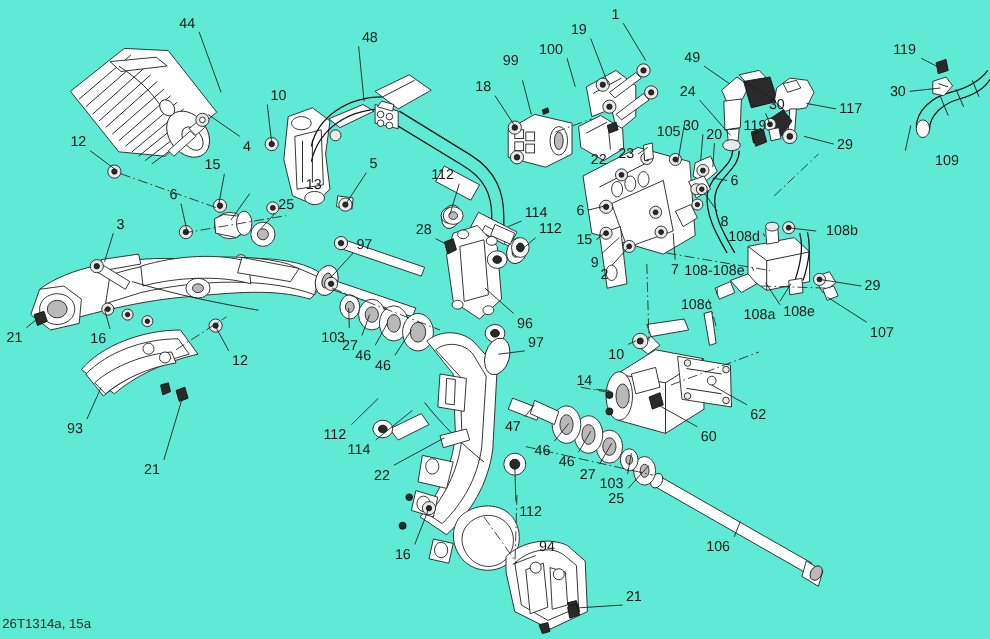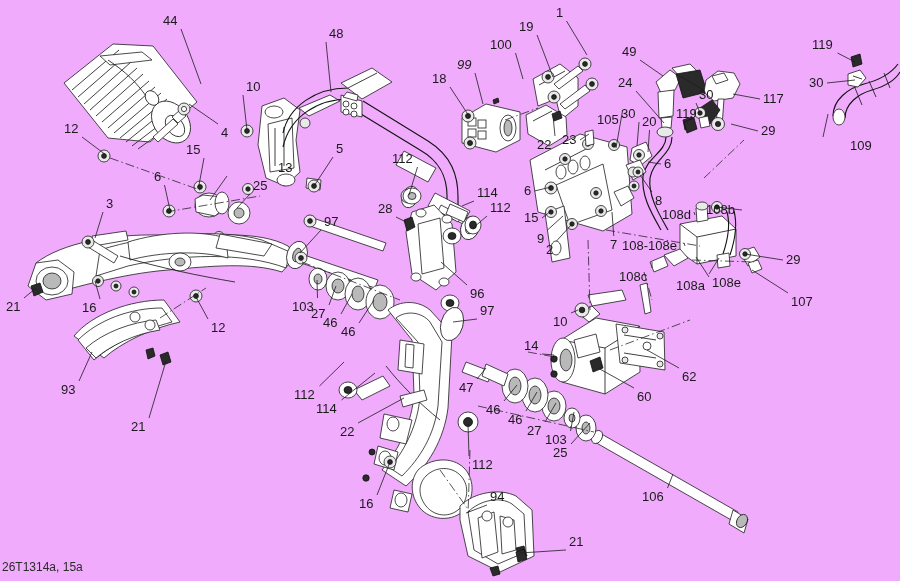--- a/index.html
+++ b/index.html
@@ -1,19 +1,19 @@
 <!DOCTYPE html>
 <html><head>
 <meta charset="utf-8">
 <style>
   html,body{margin:0;padding:0;background:#ffffff;}
   #sheet{
     position:relative;
     width:900px;height:581px;
-    background:#f0abfc;
+    background:#5eead4;
     font-family:"Liberation Sans", sans-serif;
     overflow:hidden;
   }
   #art{position:absolute;left:0;top:0;width:900px;height:581px;}
   .callout{
     position:absolute;
     font-family:"Liberation Sans", sans-serif;
     font-size:13px;
     color:#1a1a1a;
     white-space:nowrap;
@@ -551,21 +551,21 @@
 
   <div id="callout-layer">
       <div class="callout" style="left: 163px; top: 14px;">44</div>
       <div class="callout" style="left: 329px; top: 27px;">48</div>
       <div class="callout" style="left: 519px; top: 20px;">19</div>
       <div class="callout" style="left: 556px; top: 6px;">1</div>
       <div class="callout" style="left: 622px; top: 45px;">49</div>
       <div class="callout" style="left: 812px; top: 38px;">119</div>
       <div class="callout" style="left: 809px; top: 76px;">30</div>
       <div class="callout" style="left: 490px; top: 38px;">100</div>
-      <div class="callout" style="left: 457px; top: 58px; font-style: italic;">99</div>
+      <div class="callout" style="left: 457px; top: 48px;">99</div>
       <div class="callout" style="left: 432px; top: 72px;">18</div>
       <div class="callout" style="left: 246px; top: 80px;">10</div>
       <div class="callout" style="left: 618px; top: 76px;">24</div>
       <div class="callout" style="left: 699px; top: 88px;">30</div>
       <div class="callout" style="left: 763px; top: 92px;">117</div>
       <div class="callout" style="left: 597px; top: 113px;">105</div>
       <div class="callout" style="left: 621px; top: 107px;">30</div>
       <div class="callout" style="left: 676px; top: 107px;">119</div>
       <div class="callout" style="left: 642px; top: 115px;">20</div>
       <div class="callout" style="left: 761px; top: 124px;">29</div>
@@ -583,21 +583,21 @@
       <div class="callout" style="left: 477px; top: 186px;">114</div>
       <div class="callout" style="left: 490px; top: 201px;">112</div>
       <div class="callout" style="left: 524px; top: 184px;">6</div>
       <div class="callout" style="left: 664px; top: 157px;">6</div>
       <div class="callout" style="left: 655px; top: 194px;">8</div>
       <div class="callout" style="left: 524px; top: 211px;">15</div>
       <div class="callout" style="left: 537px; top: 232px;">9</div>
       <div class="callout" style="left: 546px; top: 243px;">2</div>
       <div class="callout" style="left: 610px; top: 238px;">7</div>
       <div class="callout" style="left: 662px; top: 208px;">108d</div>
-      <div class="callout" style="left: 706px; top: 203px;">108b</div>
+      <div class="callout" style="left: 751px; top: 203px;">108b</div>
       <div class="callout" style="left: 622px; top: 239px;">108-108e</div>
       <div class="callout" style="left: 619px; top: 270px;">108c</div>
       <div class="callout" style="left: 676px; top: 279px;">108a</div>
       <div class="callout" style="left: 712px; top: 276px;">108e</div>
       <div class="callout" style="left: 786px; top: 253px;">29</div>
       <div class="callout" style="left: 791px; top: 295px;">107</div>
       <div class="callout" style="left: 106px; top: 197px;">3</div>
       <div class="callout" style="left: 324px; top: 215px;">97</div>
       <div class="callout" style="left: 378px; top: 202px;">28</div>
       <div class="callout" style="left: 470px; top: 287px;">96</div>

